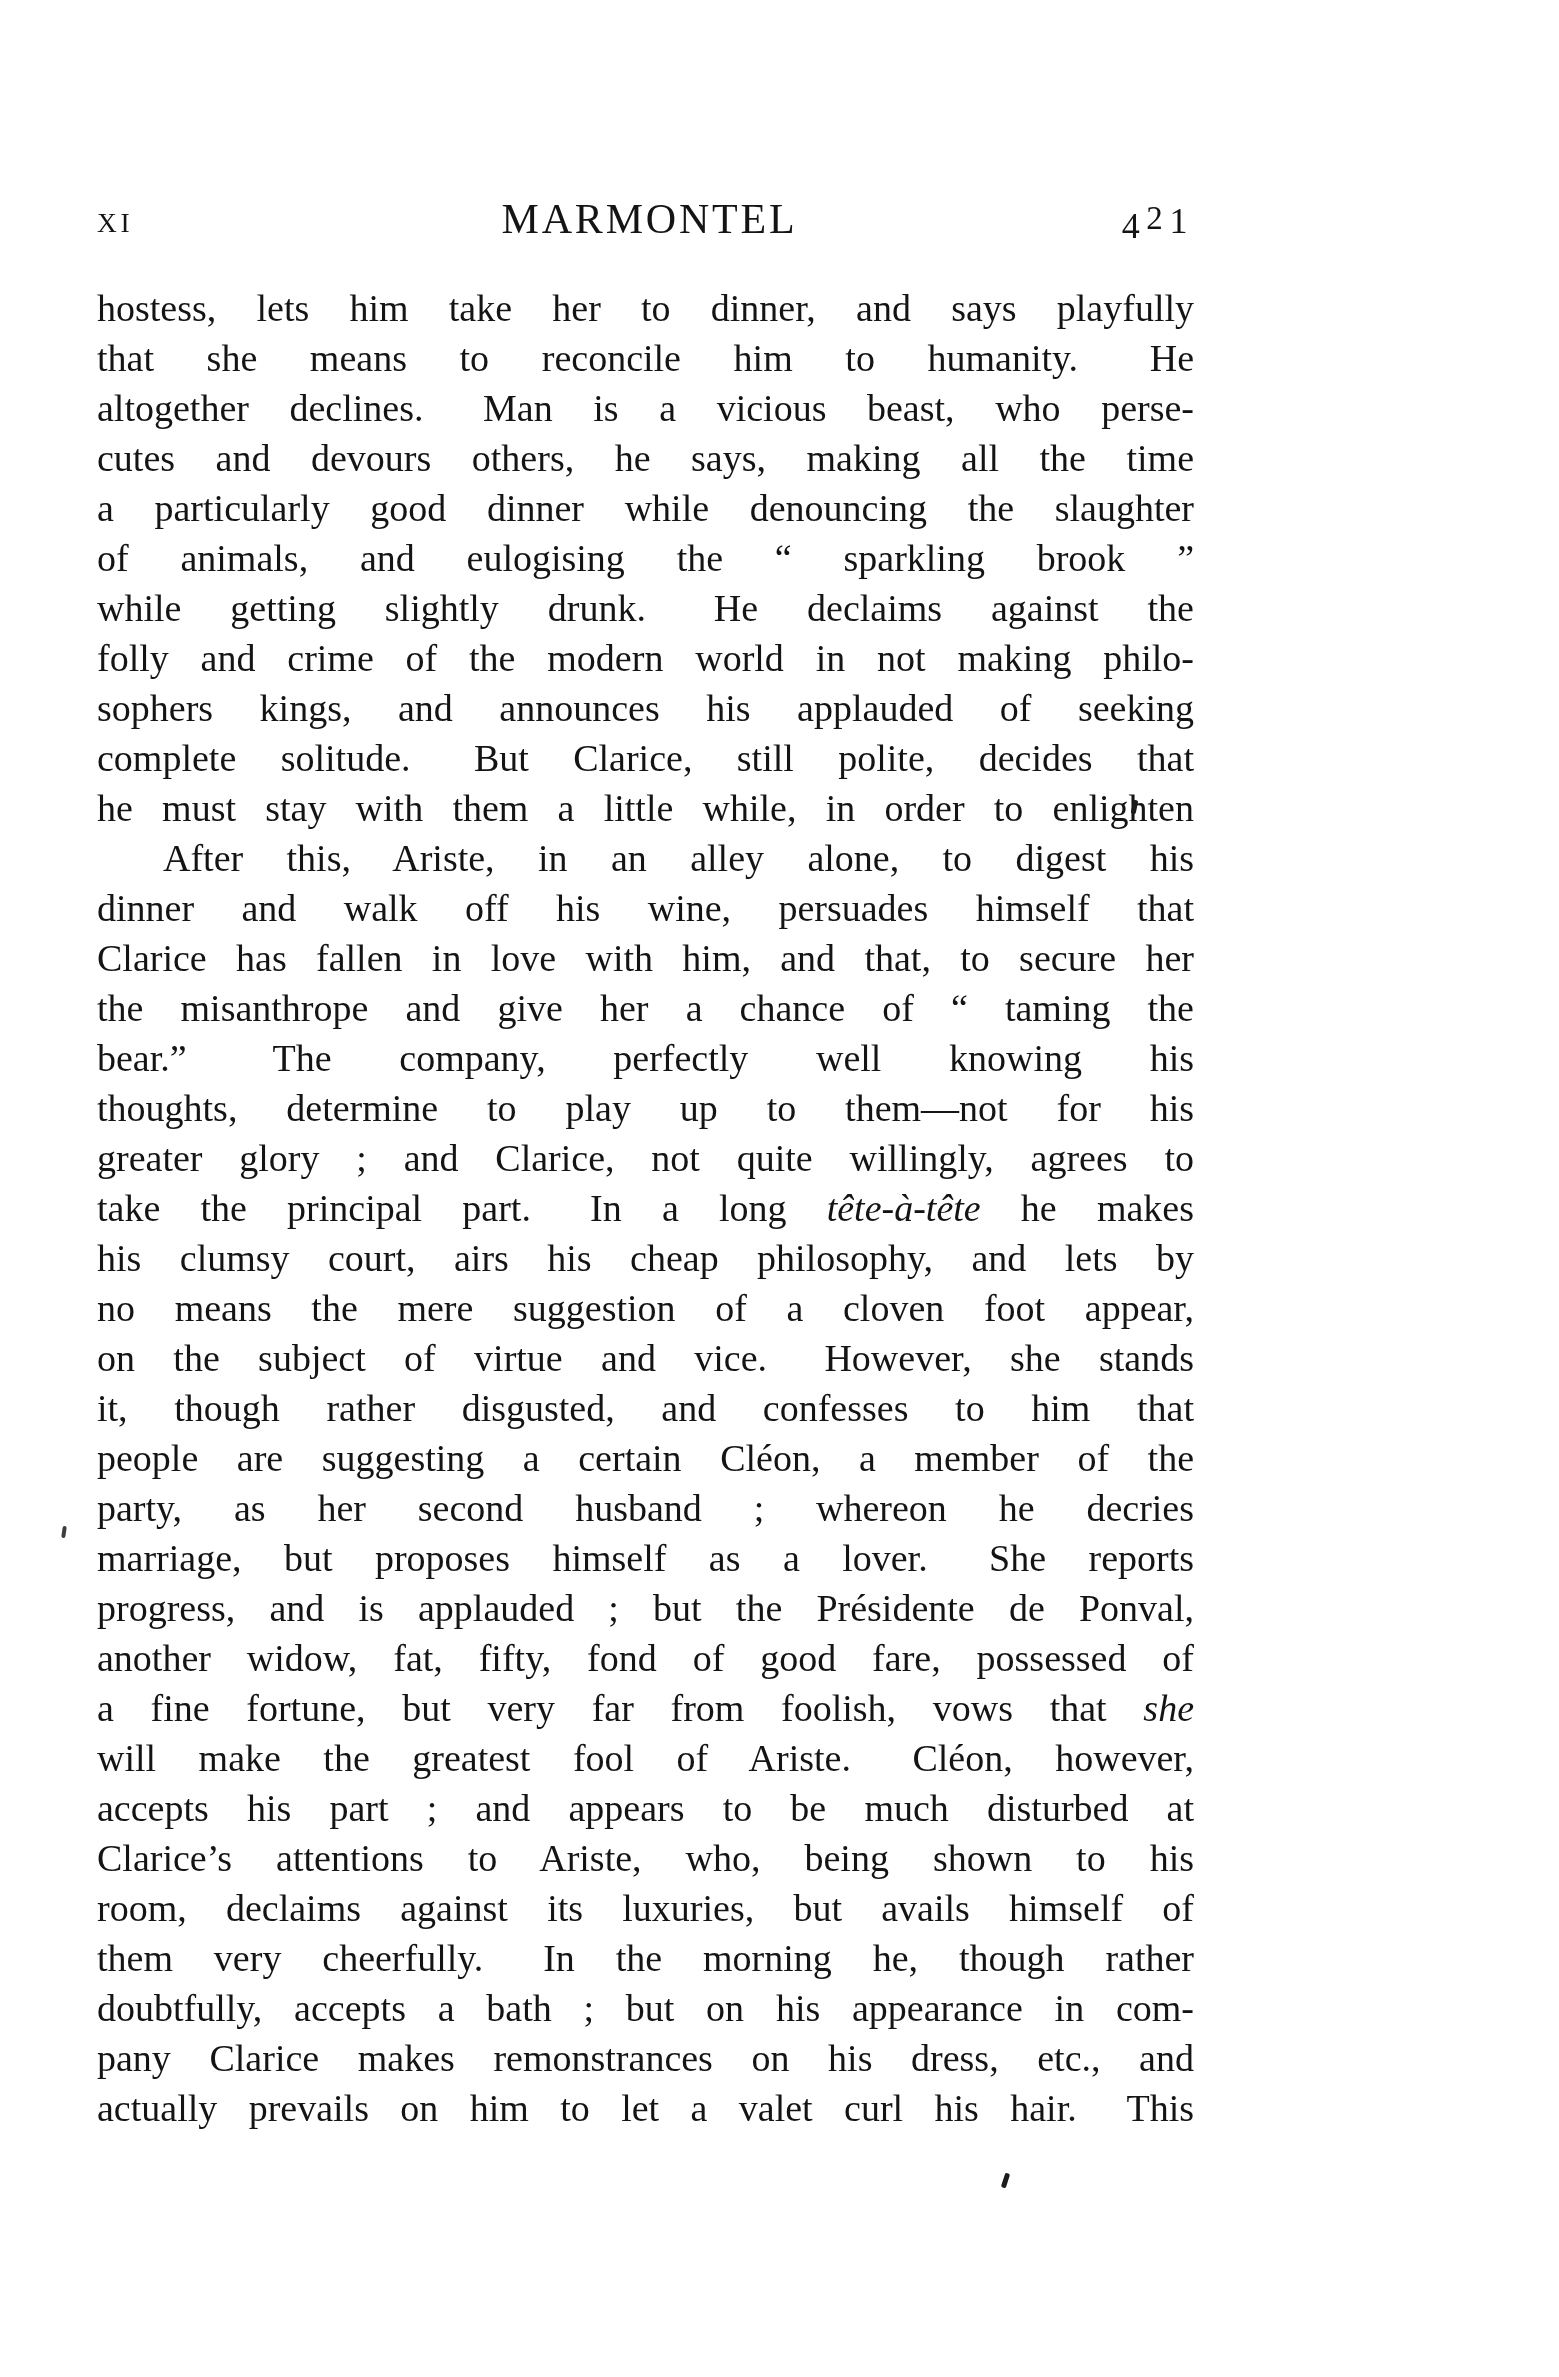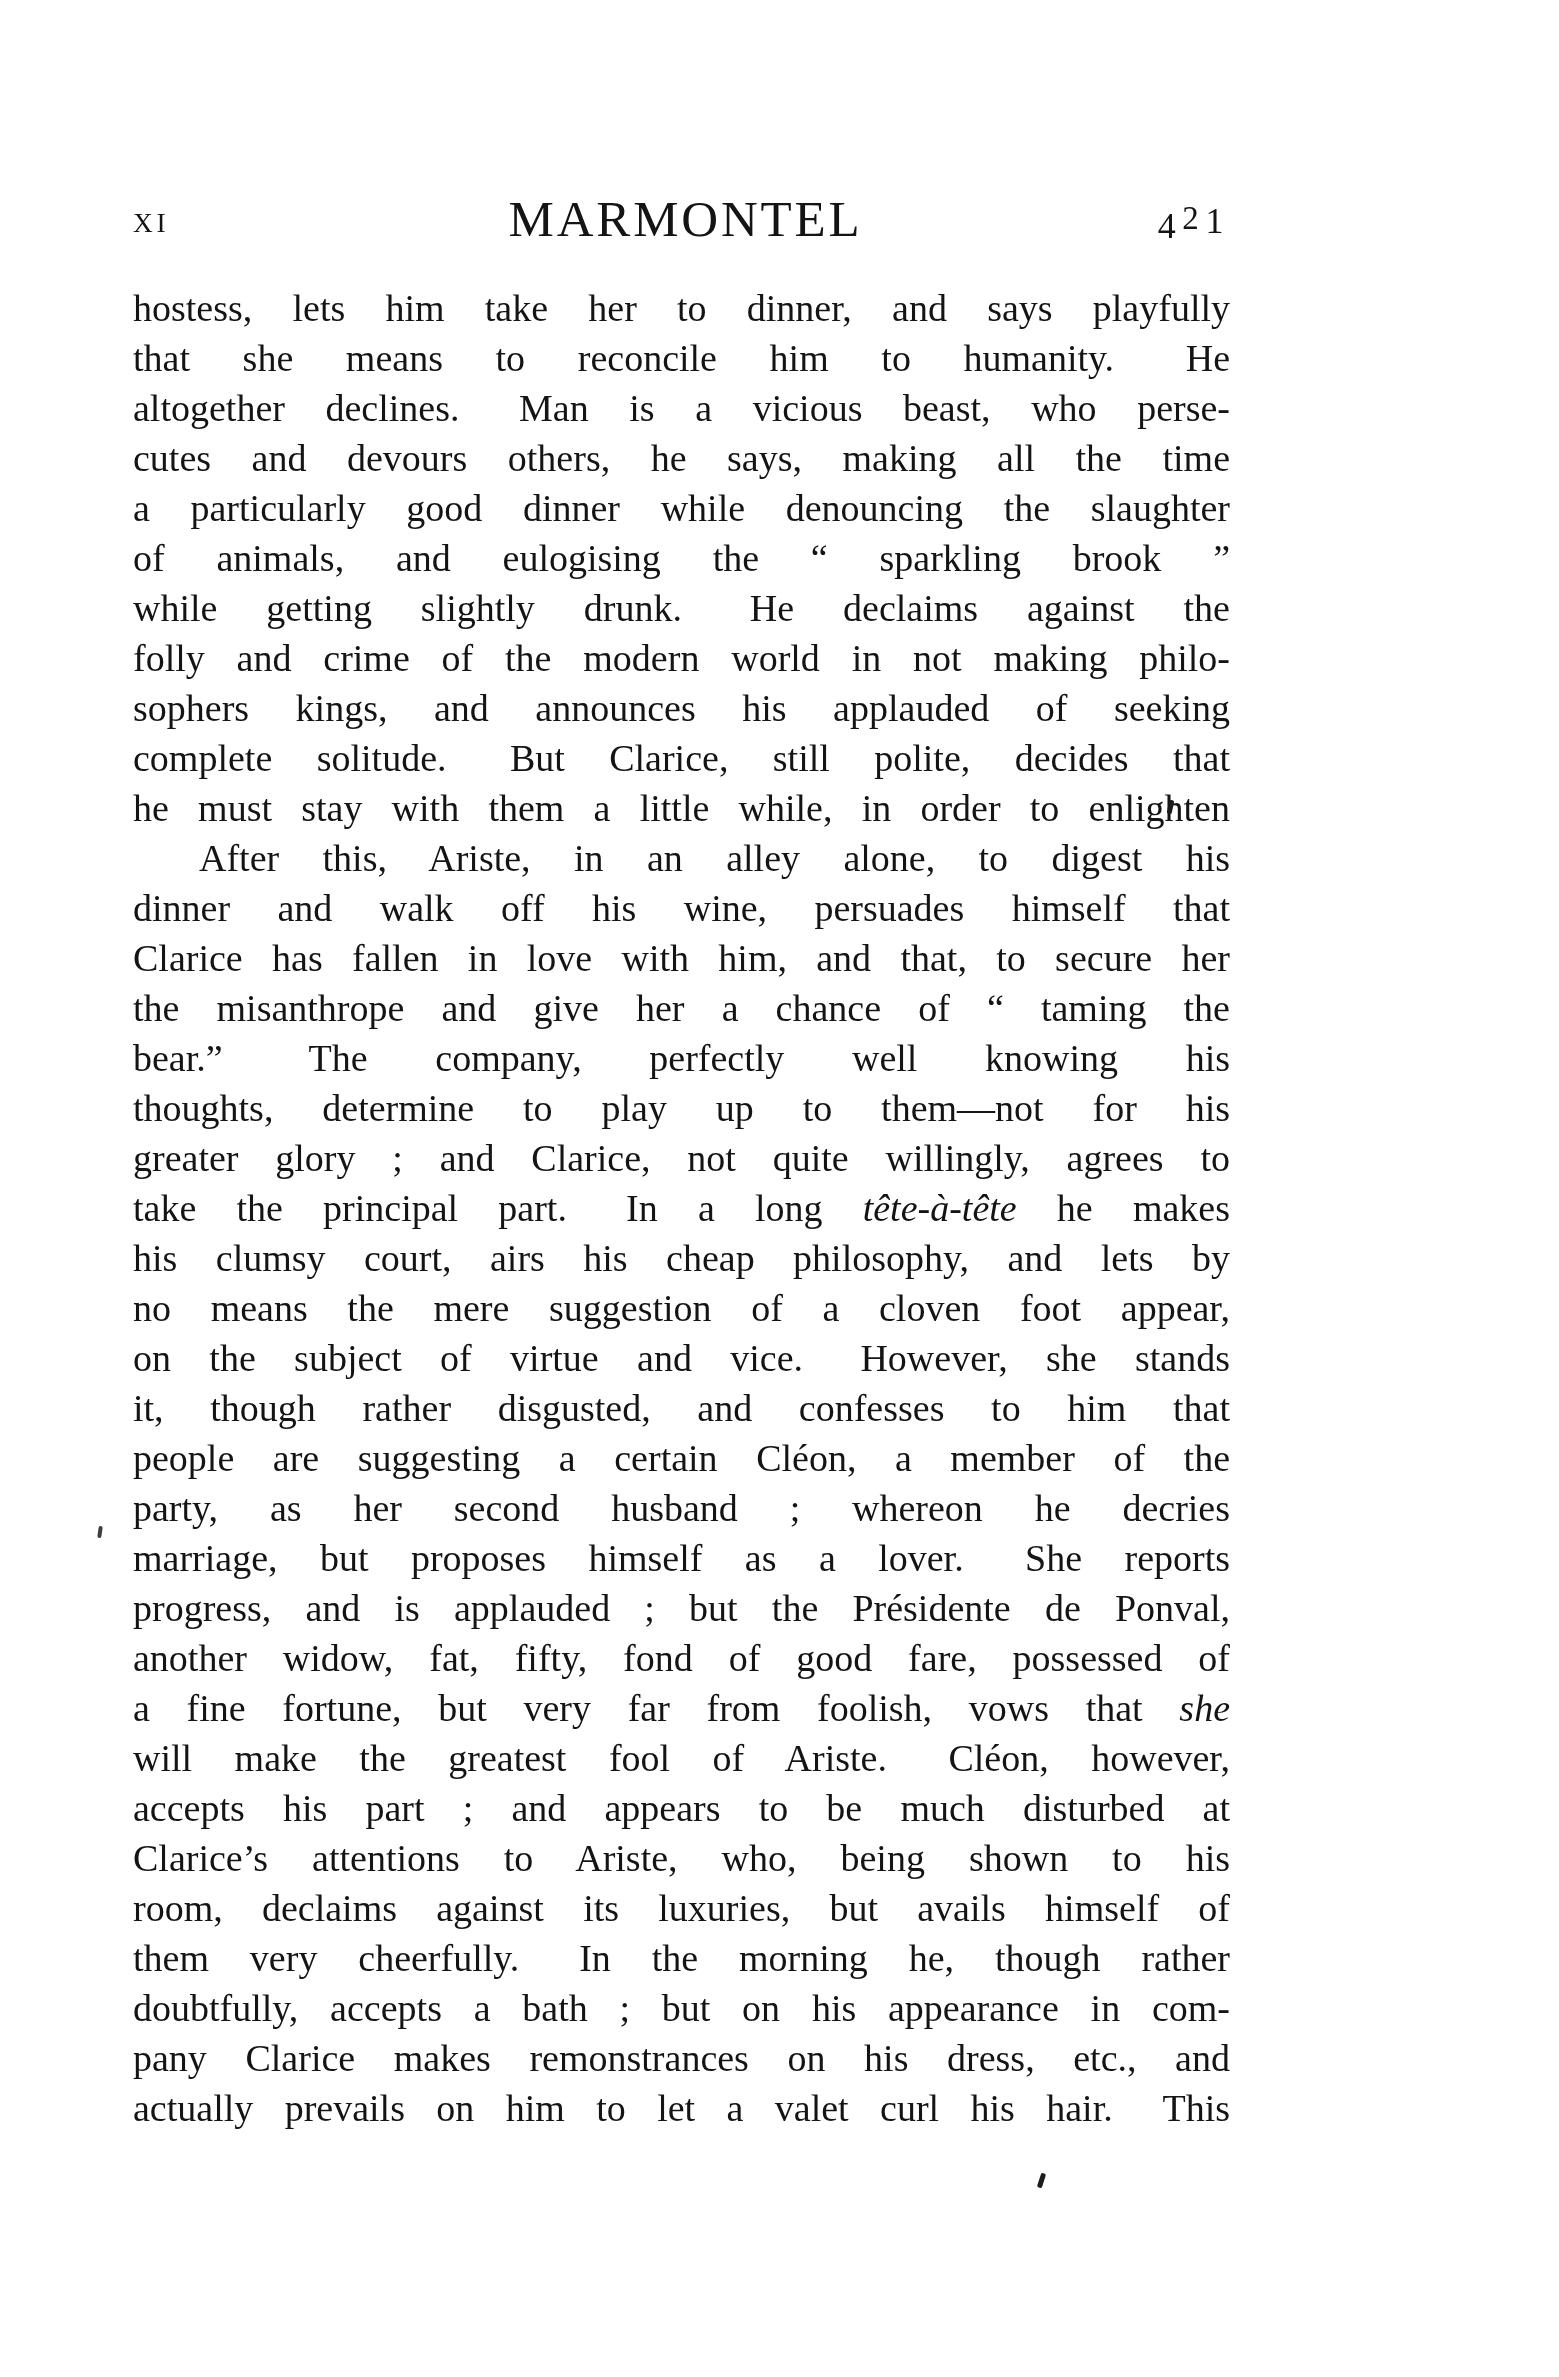--- a/index.html
+++ b/index.html
@@ -1,31 +1,31 @@
 <!DOCTYPE html>
 <html style="font-size:15px"><head>
 <meta charset="utf-8">
 <style>
   html,body{margin:0;padding:0;}
   body{
     width:1560px;height:2377px;position:relative;overflow:hidden;
     background:#ffffff;color:#141414;
     font-family:"Liberation Serif","DejaVu Serif",serif;
   }
-  .page{position:absolute;inset:0;margin-left:36px;}
+  .page{position:absolute;inset:0;}
 
   
   .header{position:absolute;top:194px;left:97px;width:1097px;height:55px;}
   .h-chapter{
     position:absolute;left:0;top:16px;
     font-size:27.4px;letter-spacing:3.8px;line-height:27.4px;
   }
   .h-title{
     position:absolute;left:8px;right:0;top:0;text-align:center;
-    font-size:51px;letter-spacing:2.8px;line-height:51px;
+    font-size:42px;letter-spacing:2.8px;line-height:51px;
   }
   .h-page{
     position:absolute;right:0;top:8.5px;
     font-size:36px;letter-spacing:6.6px;line-height:36px;white-space:nowrap;
   }
   .pn-c{position:relative;display:inline-block;}
   .pn-0{top:5.7px;}
   .pn-1{top:-3.8px;font-size:33px;}
   .pn-2{top:0;}
 

